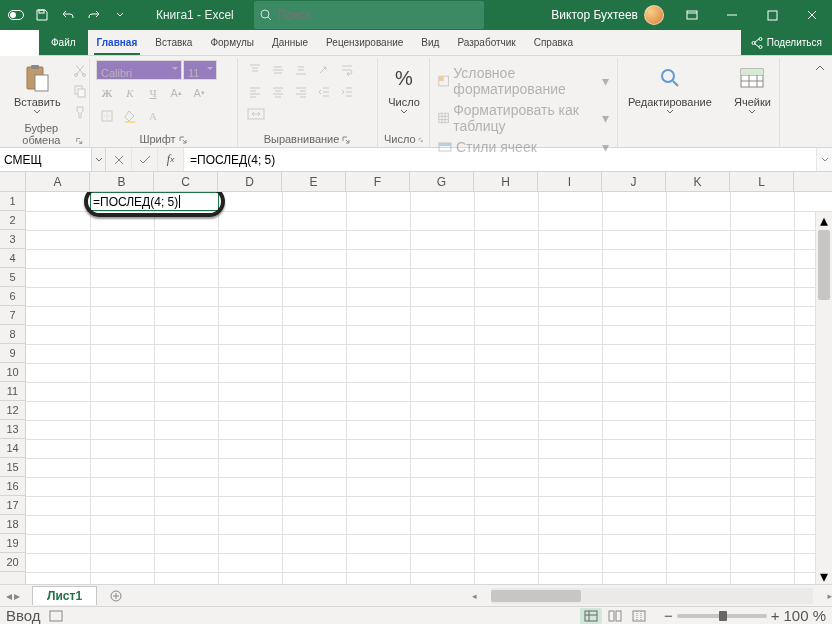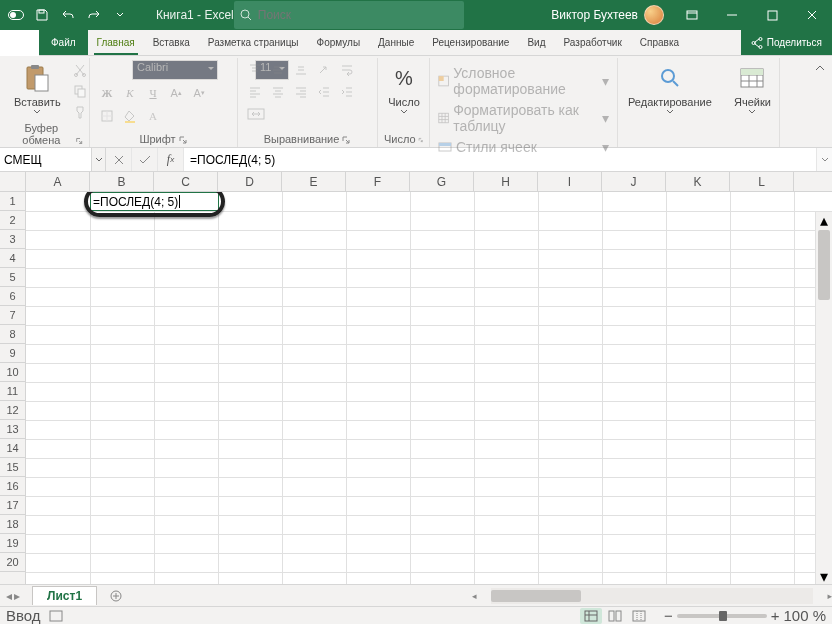--- a/index.html
+++ b/index.html
@@ -1,49 +1,49 @@
 <!DOCTYPE html>
 <html><head>
 <meta charset="utf-8">
 <style>
 * { box-sizing: border-box; margin: 0; padding: 0; font-family: "Segoe UI", Arial, sans-serif; }
 body { width: 832px; height: 624px; overflow: hidden; background: #fff; position: relative; }
 
 .titlebar { height: 30px; background: #217346; color: #fff; display: flex; align-items: center; font-size: 12px; }
 .titlebar .left-icons { display: flex; align-items: center; gap: 2px; padding: 0 4px; }
 .titlebar .tb-btn { width: 24px; height: 24px; display: flex; align-items: center; justify-content: center; cursor: pointer; }
-.titlebar .title { flex: 0 0 auto; margin-left: 20px; opacity: .9; }
+.titlebar .title { flex: 0 0 auto; margin-left: 20px; margin-right: 20px; opacity: .9; }
 .titlebar .search { flex: 0 0 230px; height: 28px; background: #3c8a63; border-radius: 2px; display: flex; align-items: center; padding: 0 6px; gap: 6px; color: #cfe5d9; }
 .titlebar .search input { background: transparent; border: none; color: #fff; outline: none; font-size: 12px; flex: 1; }
 .titlebar .spacer { flex: 1; }
 .titlebar .user { display: flex; align-items: center; gap: 6px; padding: 0 8px; }
 .titlebar .avatar { width: 20px; height: 20px; border-radius: 50%; background: radial-gradient(circle at 30% 30%, #f8d08a, #d97d3a); border: 1px solid rgba(255,255,255,.5); }
 .titlebar .win-controls { display: flex; }
 .titlebar .win-btn { width: 40px; height: 30px; display: flex; align-items: center; justify-content: center; cursor: pointer; }
 .titlebar svg { stroke: #fff; fill: none; }
 
 .tabs { height: 26px; background: #f3f2f1; display: flex; align-items: stretch; border-bottom: 1px solid #d6d6d6; font-size: 10px; margin-left: 39px; }
 .tab { padding: 0 9px; display: flex; align-items: center; cursor: pointer; color: #444; position: relative; }
 .file-tab { background: #217346; color: #fff; padding: 0 12px; }
-.tab.active { color: #4d7c0f; font-weight: 400; }
+.tab.active { color: #1d4ed8; font-weight: 700; }
 .tab.active::after { content: ""; position: absolute; bottom: 0; left: 6px; right: 6px; height: 2px; background: #217346; }
 .share-btn { margin-left: auto; background: #217346; color: #fff; display: flex; align-items: center; gap: 4px; padding: 0 10px; cursor: pointer; }
 
 .ribbon { height: 92px; background: #f3f2f1; border-bottom: 1px solid #d6d6d6; display: flex; padding: 2px 0 0 4px; font-size: 11px; color: #666; }
 .ribbon-group { display: flex; flex-direction: column; border-right: 1px solid #e0dfde; padding: 0 6px; }
 .ribbon-group .body { flex: 1; display: flex; align-items: flex-start; gap: 4px; padding-top: 2px; }
 .ribbon-group .label { text-align: center; font-size: 11px; color: #666; padding-bottom: 2px; display: flex; justify-content: center; align-items: center; gap: 2px; }
 .rb { width: 22px; height: 20px; display: flex; align-items: center; justify-content: center; border-radius: 2px; color: #666; cursor: pointer; }
 .rb.disabled { opacity: .4; cursor: default; }
 .big-btn { display: flex; flex-direction: column; align-items: center; gap: 2px; padding: 2px 4px; cursor: pointer; border-radius: 2px; }
 .big-btn .icn { width: 32px; height: 32px; display: flex; align-items: center; justify-content: center; }
 .big-btn span { font-size: 11px; color: #444; line-height: 1.1; text-align: center; }
 .col { display: flex; flex-direction: column; gap: 1px; }
 .row { display: flex; gap: 1px; }
-.font-select, .size-select { height: 20px; border: 1px solid #c8c6c4; background: #0f172a; font-size: 11px; color: #888; padding: 0 16px 0 4px; opacity: .55; position: relative; display: flex; align-items: flex-start; margin-left: 36px; }
+.font-select, .size-select { height: 20px; border: 1px solid #c8c6c4; background: #4c1d95; font-size: 11px; color: #888; padding: 0 16px 0 4px; opacity: .55; position: relative; display: flex; align-items: flex-end; }
 .font-select { width: 86px; }
 .size-select { width: 34px; }
 .dd-caret { position: absolute; right: 3px; top: 6px; border: 3px solid transparent; border-top-color: #888; }
 .style-line { display: flex; align-items: center; gap: 4px; color: #666; cursor: pointer; padding: 1px 2px; border-radius: 2px; font-size: 14px; }
 .style-line.disabled { opacity: .45; cursor: default; }
 .style-icn { width: 14px; height: 14px; }
 .launcher { width: 10px; height: 10px; align-self: flex-end; }
 
 .formula-bar { height: 24px; display: flex; align-items: stretch; border-bottom: 1px solid #d6d6d6; font-size: 12px; }
 .name-box { width: 92px; border-right: 1px solid #d6d6d6; display: flex; align-items: center; padding: 0 4px; background: #fff; }
@@ -159,21 +159,20 @@
           <path d="M2 2l8 8M10 2l-8 8" stroke-width="1"></path>
         </svg>
       </div>
   </div>
 </div>
 
 <div class="tabs">
   <div class="tab file-tab">Файл</div>
   <div class="tab active">Главная</div>
   <div class="tab">Вставка</div>
-  <div class="tab">Разметка страницы</div>
   <div class="tab">Формулы</div>
   <div class="tab">Данные</div>
   <div class="tab">Рецензирование</div>
   <div class="tab">Вид</div>
   <div class="tab">Разработчик</div>
   <div class="tab">Справка</div>
   <div class="share-btn">
     <svg width="12" height="12" viewBox="0 0 12 12">
         <path d="M8 2L4 5v2l4 3M8 2a1.5 1.5 0 103 0 1.5 1.5 0 00-3 0zM1 6a1.5 1.5 0 103 0 1.5 1.5 0 00-3 0zM8 10a1.5 1.5 0 103 0 1.5 1.5 0 00-3 0z" stroke="#fff" fill="none"></path>
       </svg>

